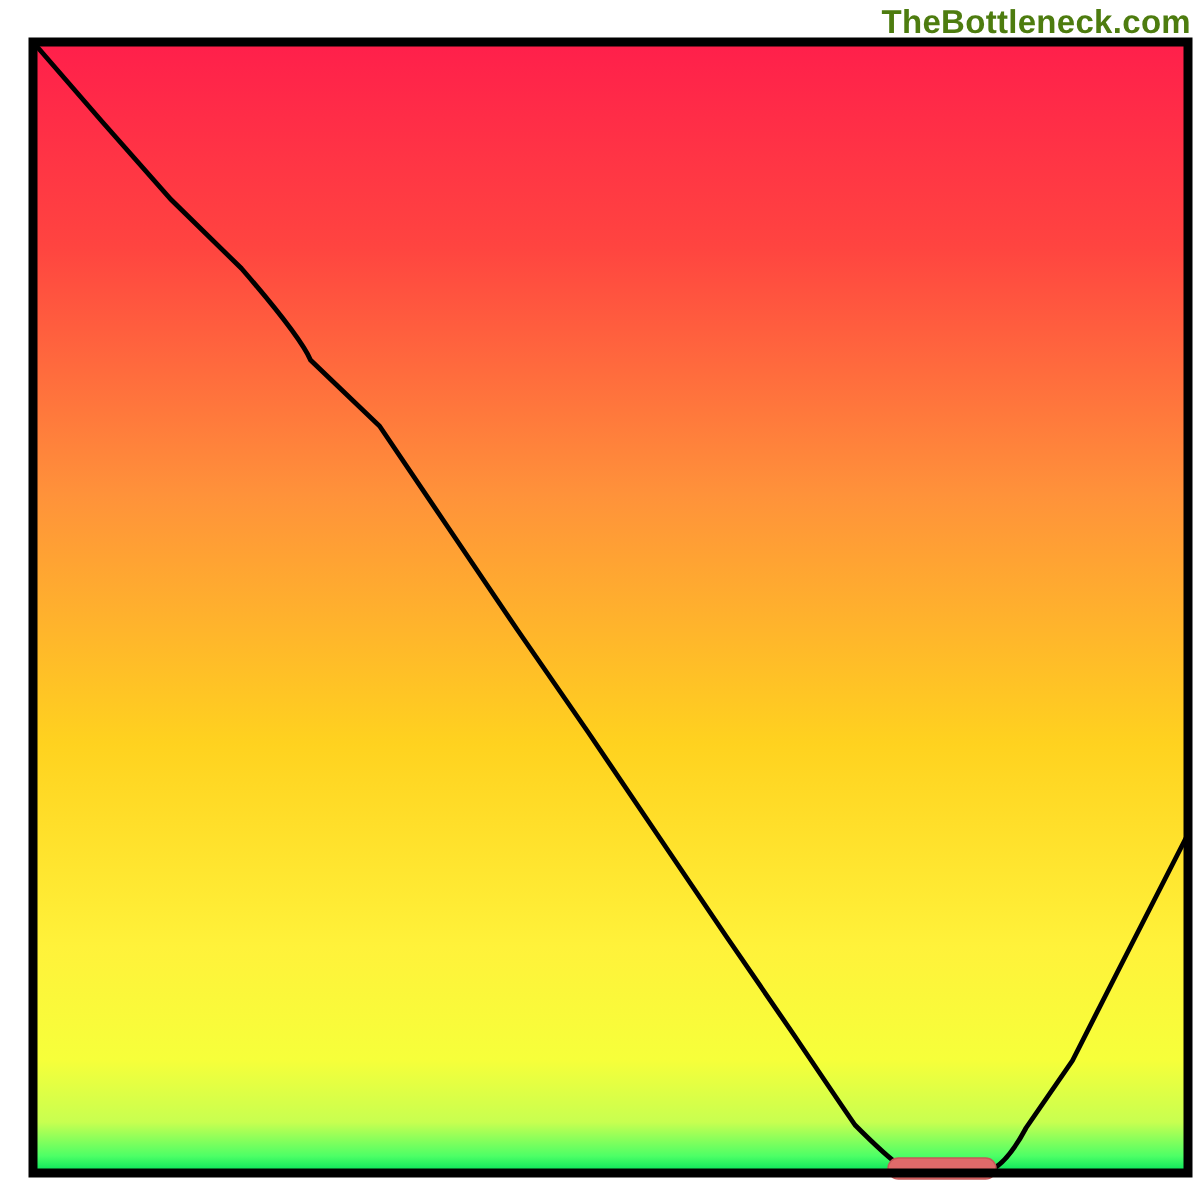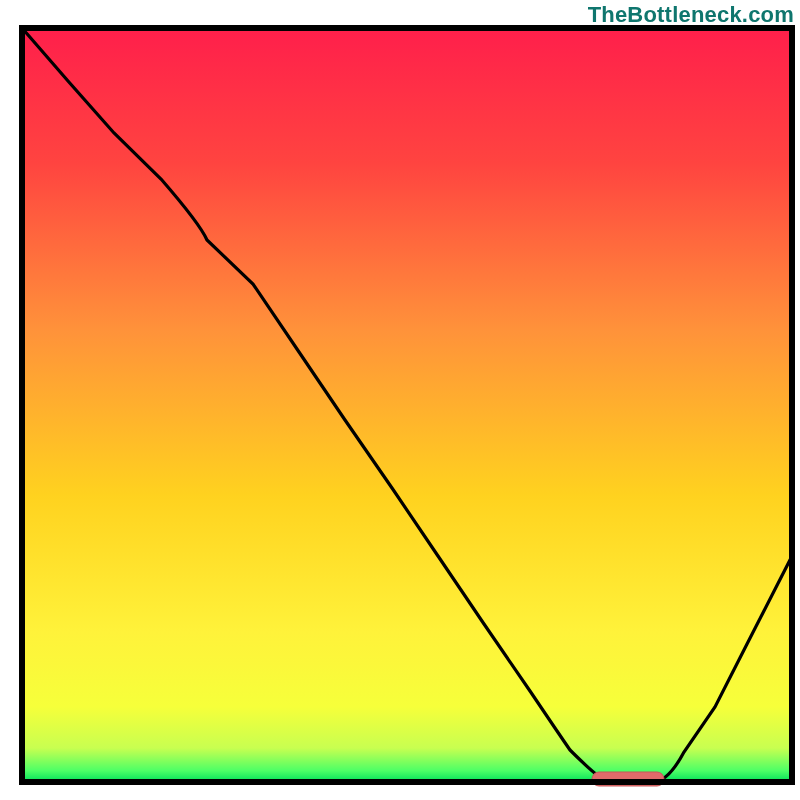--- a/index.html
+++ b/index.html
@@ -17,21 +17,21 @@
     top: 0;
     width: 800px;
     height: 800px;
   }
   .watermark {
     position: absolute;
     top: 2px;
     right: 6px;
     font-size: 22px;
     font-weight: 600;
-    color: #0f766e;
+    color: #4d7c0f;
     letter-spacing: 0.2px;
     user-select: none;
   }
   svg.plot {
     position: absolute;
     left: 0;
     top: 0;
     width: 800px;
     height: 800px;
     display: block;

